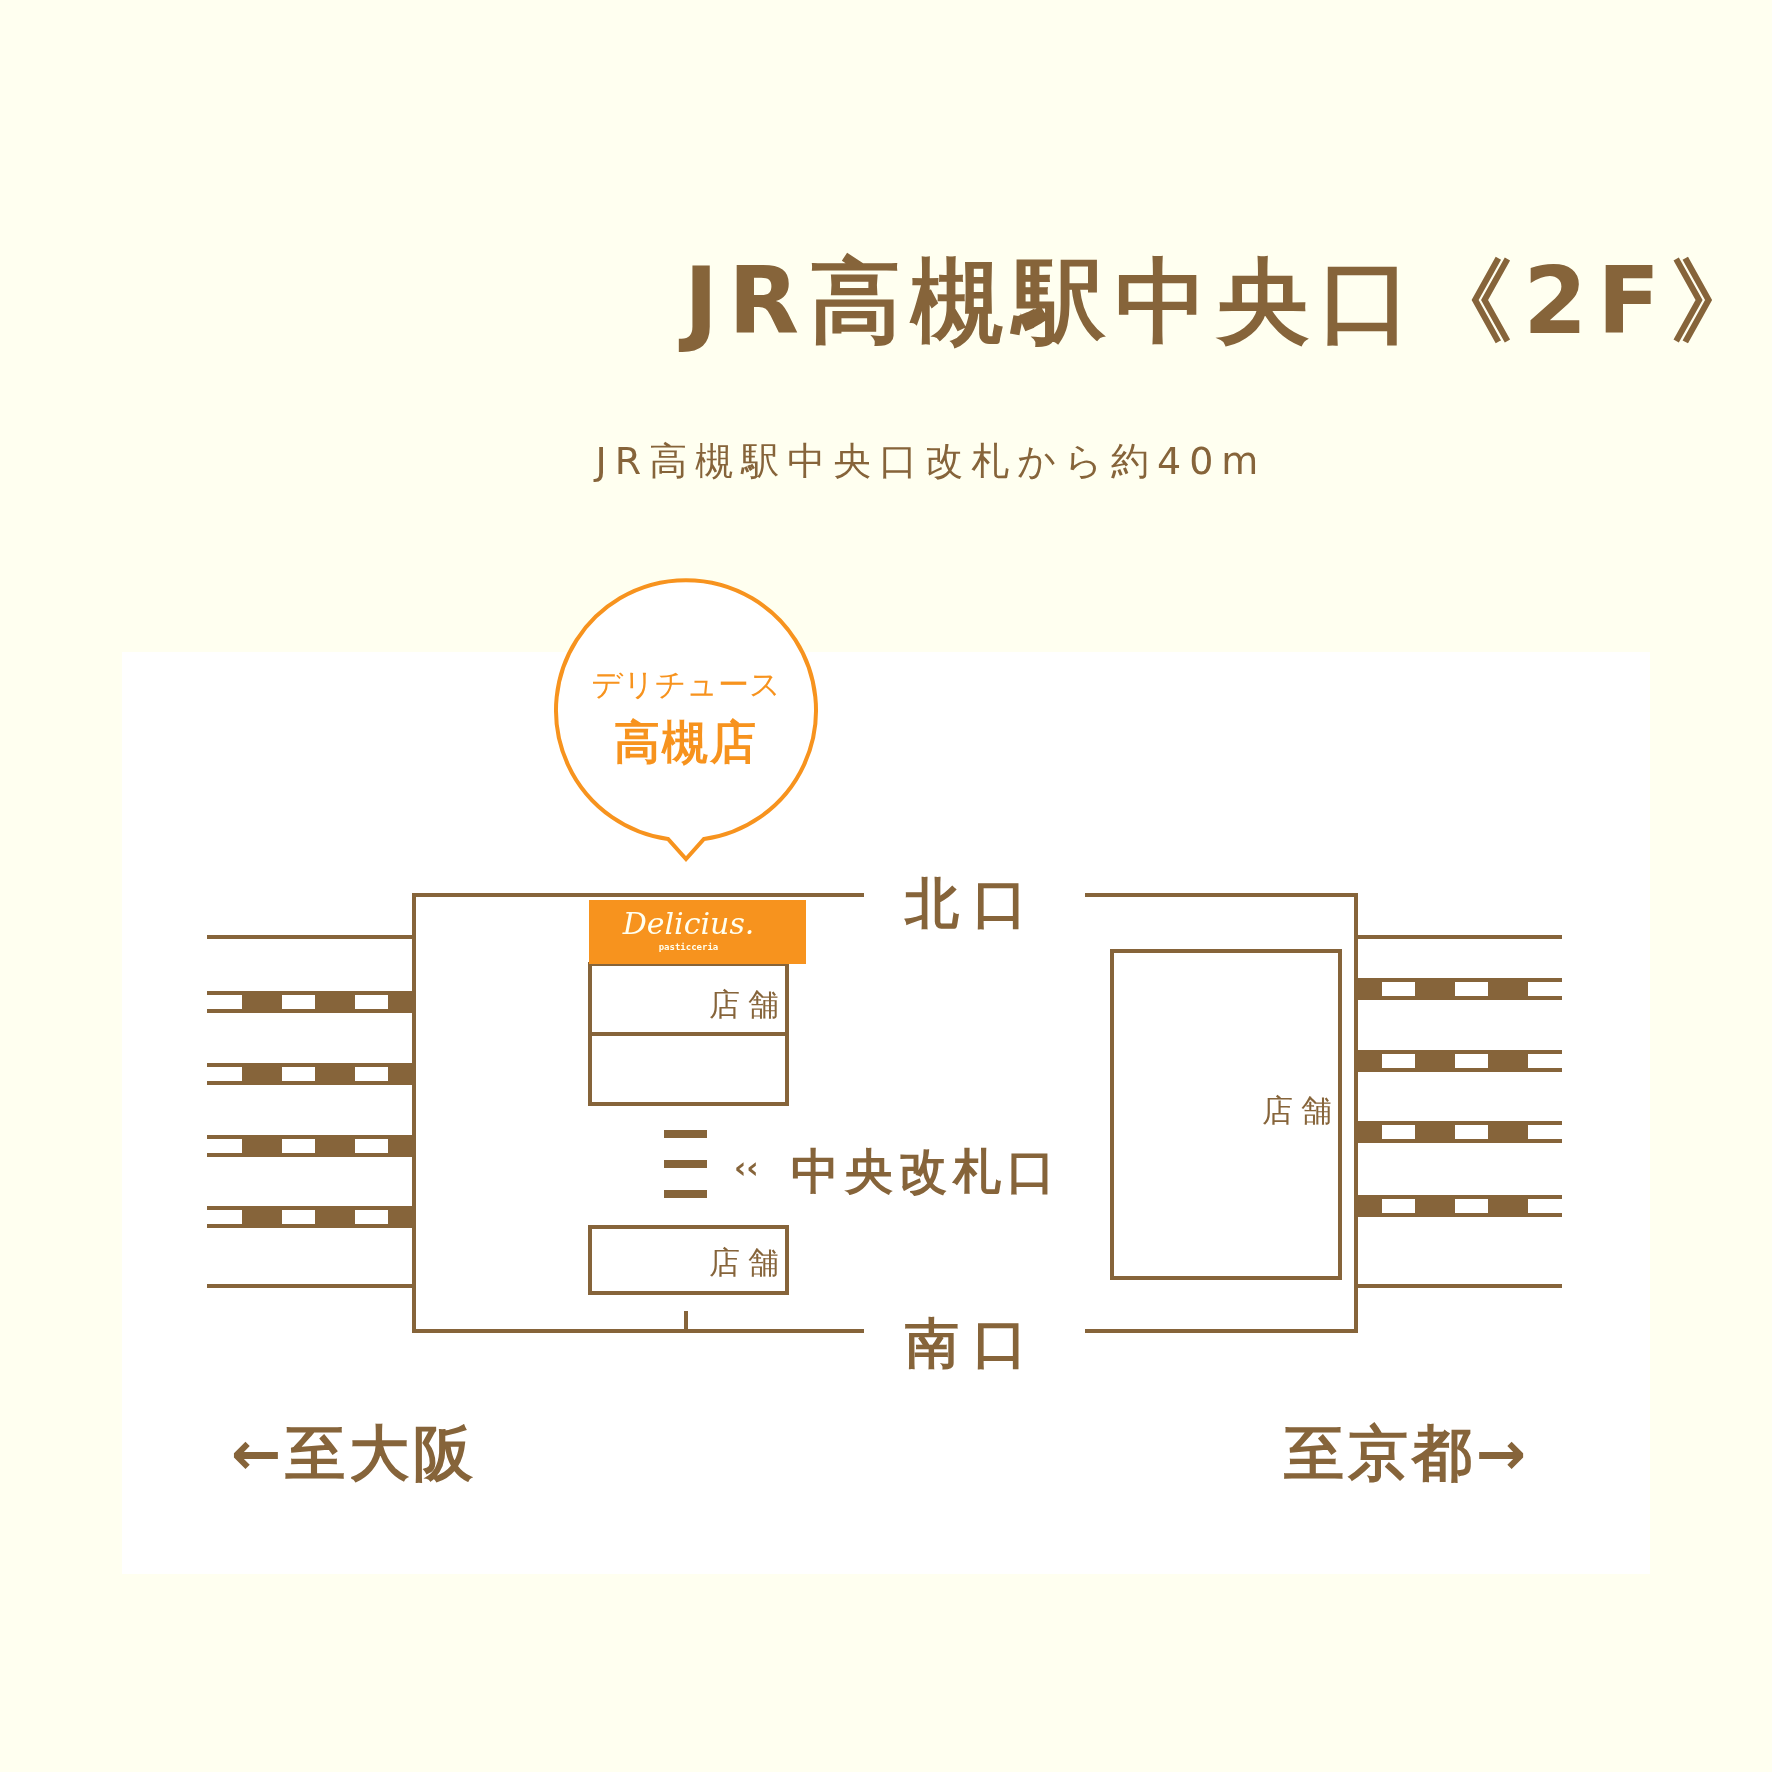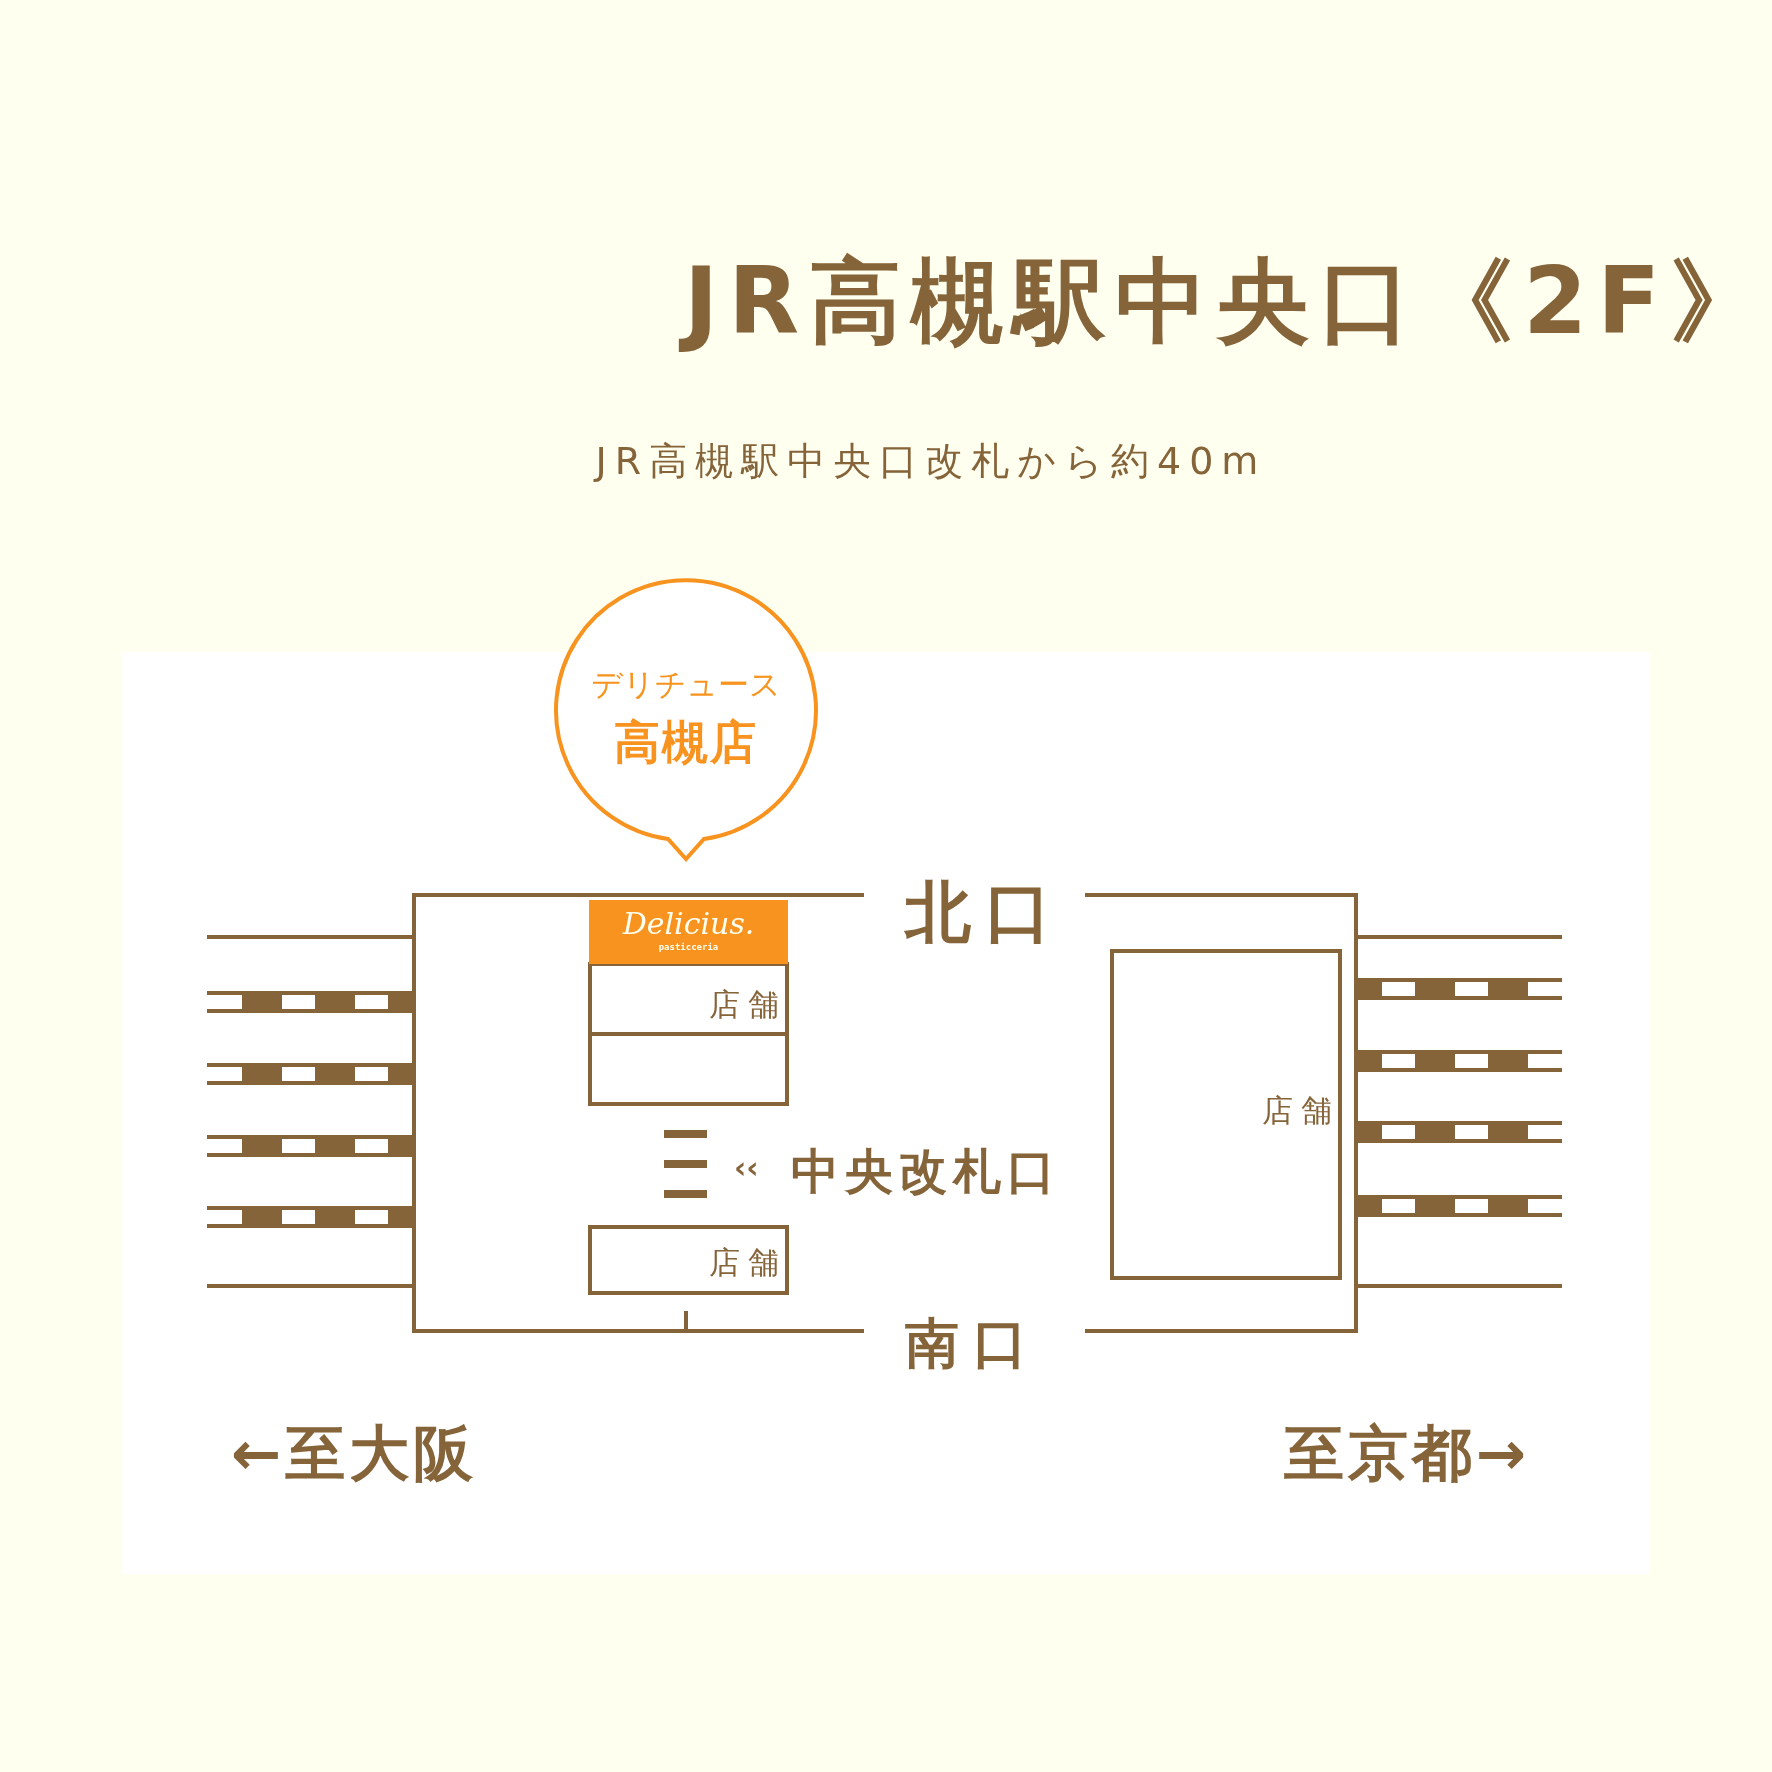--- a/index.html
+++ b/index.html
@@ -10,21 +10,21 @@
   .subtitle { position:absolute; left:0; width:1772px; top:436px; text-align:center;
               font-size:38px; letter-spacing:8px; color:#86643A;padding-left:45px; }
   .panel { position:absolute; left:122px; top:652px; width:1528px; height:922px; background:#FFFFFF; }
   svg.map { position:absolute; left:0; top:0; }
   .lbl { position:absolute; font-weight:bold; color:#86643A; white-space:nowrap; }
   .shop { position:absolute; font-size:31px; letter-spacing:8px; color:#86643A; text-align:right; }
   .bubble-t1 { position:absolute; left:586px; width:200px; top:664px; text-align:center;
                font-size:31px; font-weight:normal; color:#F7931E; }
   .bubble-t2 { position:absolute; left:586px; width:200px; top:712px; text-align:center;
                font-size:46px; font-weight:bold; color:#F7931E; letter-spacing:2px; }
-  .logo { position:absolute; left:589px; top:900px; width:199px; height:64px; background:#F7931E; }
+  .logo { position:absolute; left:589px; top:900px; width:217px; height:64px; background:#F7931E; }
   .logo-main { position:absolute; left:0; width:199px; top:6px; text-align:center;
                font-family:"DejaVu Serif", "Liberation Serif", serif; font-style:italic;
                font-size:30px; color:#FFFFF0; }
   .logo-sub { position:absolute; left:0; width:199px; top:42px; text-align:center;
               font-family:"DejaVu Sans Mono", monospace; font-size:9px; color:#FFFFF0; font-weight:bold; }
 </style>
 </head>
 <body>
 
 <div class="title">JR高槻駅中央口《2F》</div>
@@ -129,20 +129,20 @@
 <div class="logo">
   <div class="logo-main">Delicius.</div>
   <div class="logo-sub">pasticceria</div>
 </div>
 
 <div class="shop" style="left:590px; top:984px; width:197px;">店舗</div>
 <div class="shop" style="left:590px; top:1054px; width:197px;"></div>
 <div class="shop" style="left:590px; top:1242px; width:197px;">店舗</div>
 <div class="shop" style="left:1112px; top:1090px; width:228px;">店舗</div>
 
-<div class="lbl" style="left:905px; top:868px; font-size:66px; letter-spacing:14px;">北口</div>
+<div class="lbl" style="left:905px; top:868px; font-size:54px; letter-spacing:14px;">北口</div>
 <div class="lbl" style="left:905px; top:1308px; font-size:54px; letter-spacing:14px;">南口</div>
 
 <div class="lbl" style="left:734px; top:1150px; font-size:30px;">‹‹</div>
 <div class="lbl" style="left:791px; top:1140px; font-size:48px; letter-spacing:6px;">中央改札口</div>
 
 <div class="lbl" style="left:207px; top:1414px; font-size:60px; letter-spacing:4px;margin-left:24px;">←至大阪</div>
 <div class="lbl" style="left:1284px; top:1414px; font-size:60px; letter-spacing:4px;">至京都→</div>
 
 </body></html>

